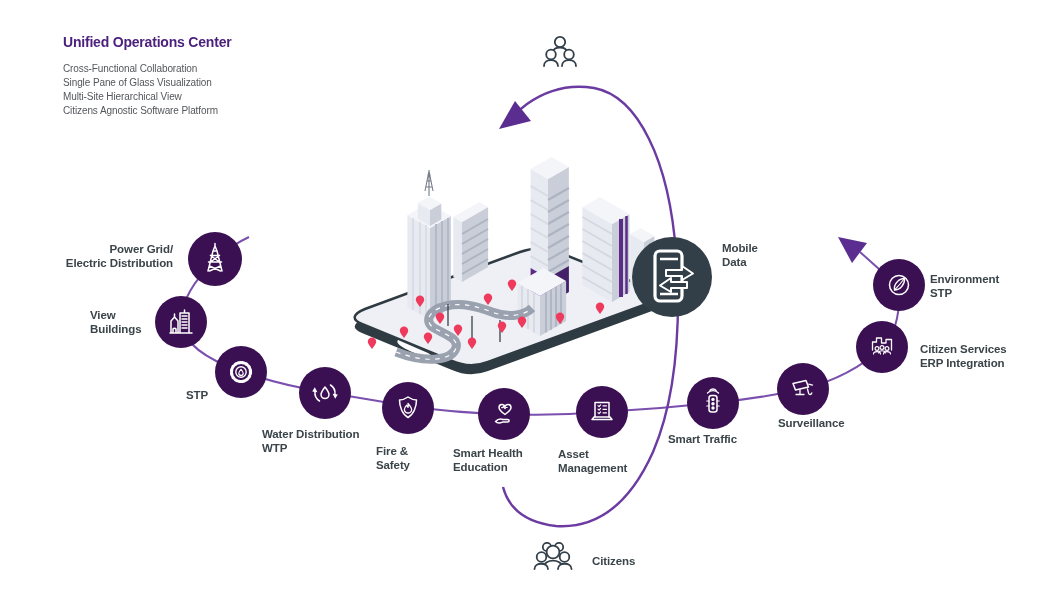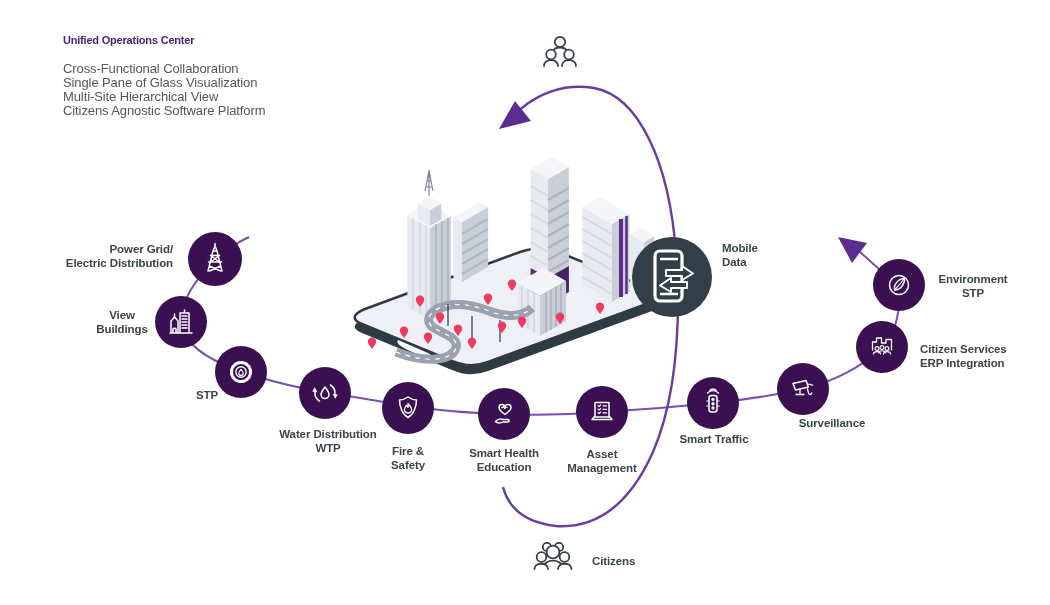--- a/index.html
+++ b/index.html
@@ -1,25 +1,25 @@
 <!DOCTYPE html>
 <html><head>
 <meta charset="utf-8">
 <style>
   html,body{margin:0;padding:0;background:#fff;}
   #stage{position:relative;width:1050px;height:605px;background:#ffffff;overflow:hidden;
          font-family:"Liberation Sans",sans-serif;}
   #scene{position:absolute;left:0;top:0;}
   .label{position:absolute;font-size:11.5px;font-weight:bold;color:#3a4449;
          line-height:1.2;white-space:pre-line;letter-spacing:-0.1px;}
-  .label.center{text-align:center;}
+  .label.center{text-align:left;}
   .label.right{text-align:right;}
-  #title{position:absolute;left:63px;top:34px;font-size:11px;font-weight:bold;
+  #title{position:absolute;left:63px;top:34px;font-size:14px;font-weight:bold;
          color:#4c217e;letter-spacing:-0.2px;text-align:center;}
-  #subtitle{position:absolute;left:63px;top:62px;font-size:13px;color:#54575b;
+  #subtitle{position:absolute;left:63px;top:62px;font-size:10px;color:#54575b;
             line-height:14px;letter-spacing:-0.1px;}
   .ic{stroke:#fff;stroke-width:1.5;fill:none;stroke-linecap:round;stroke-linejoin:round;}
   .dk{stroke:#333f48;stroke-width:1.8;fill:#fff;stroke-linecap:round;stroke-linejoin:round;}
 </style>
 </head>
 <body>
 
 <div id="stage">
 
   <svg id="scene" width="1050" height="605" viewBox="0 0 1050 605">

